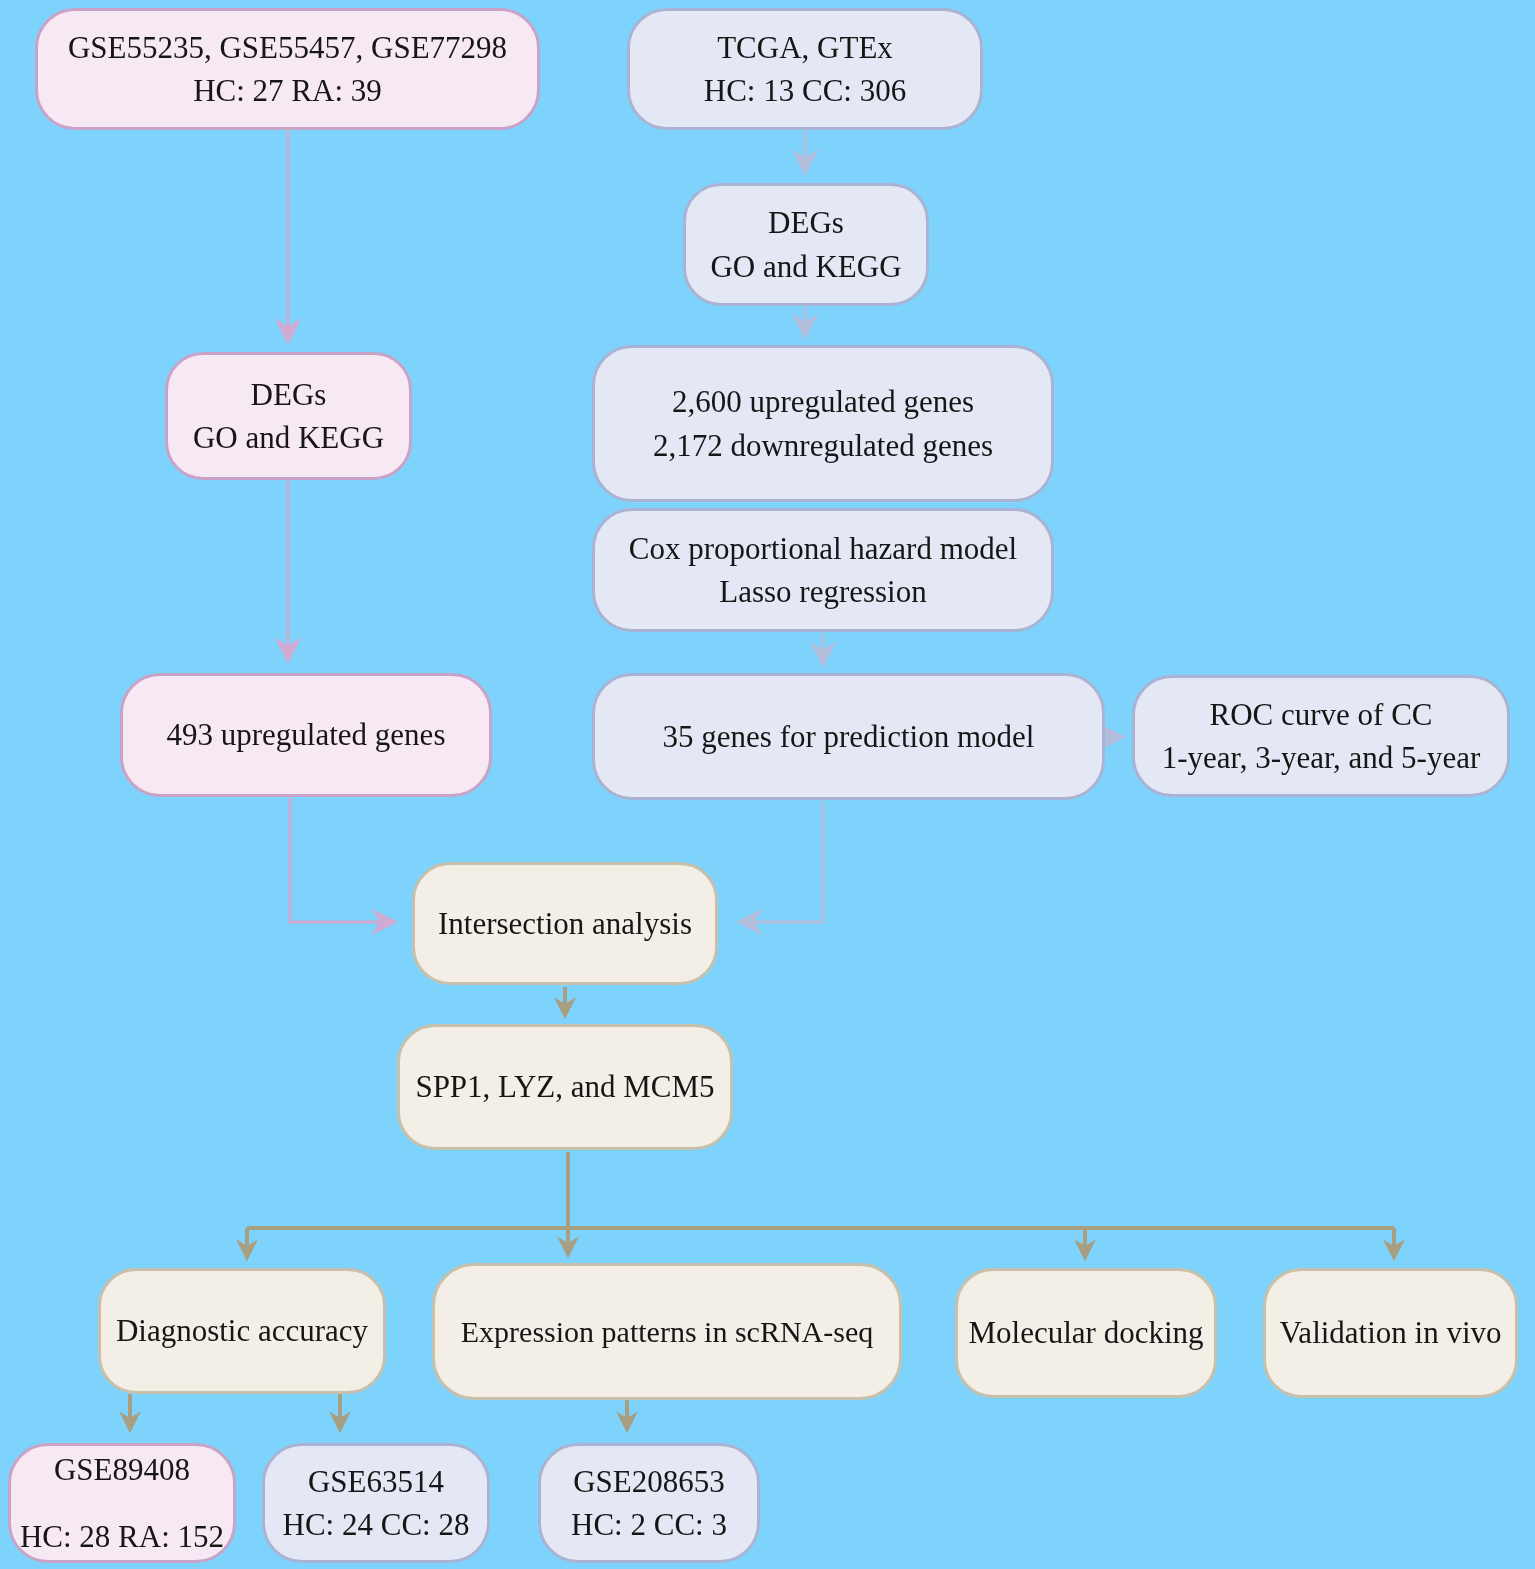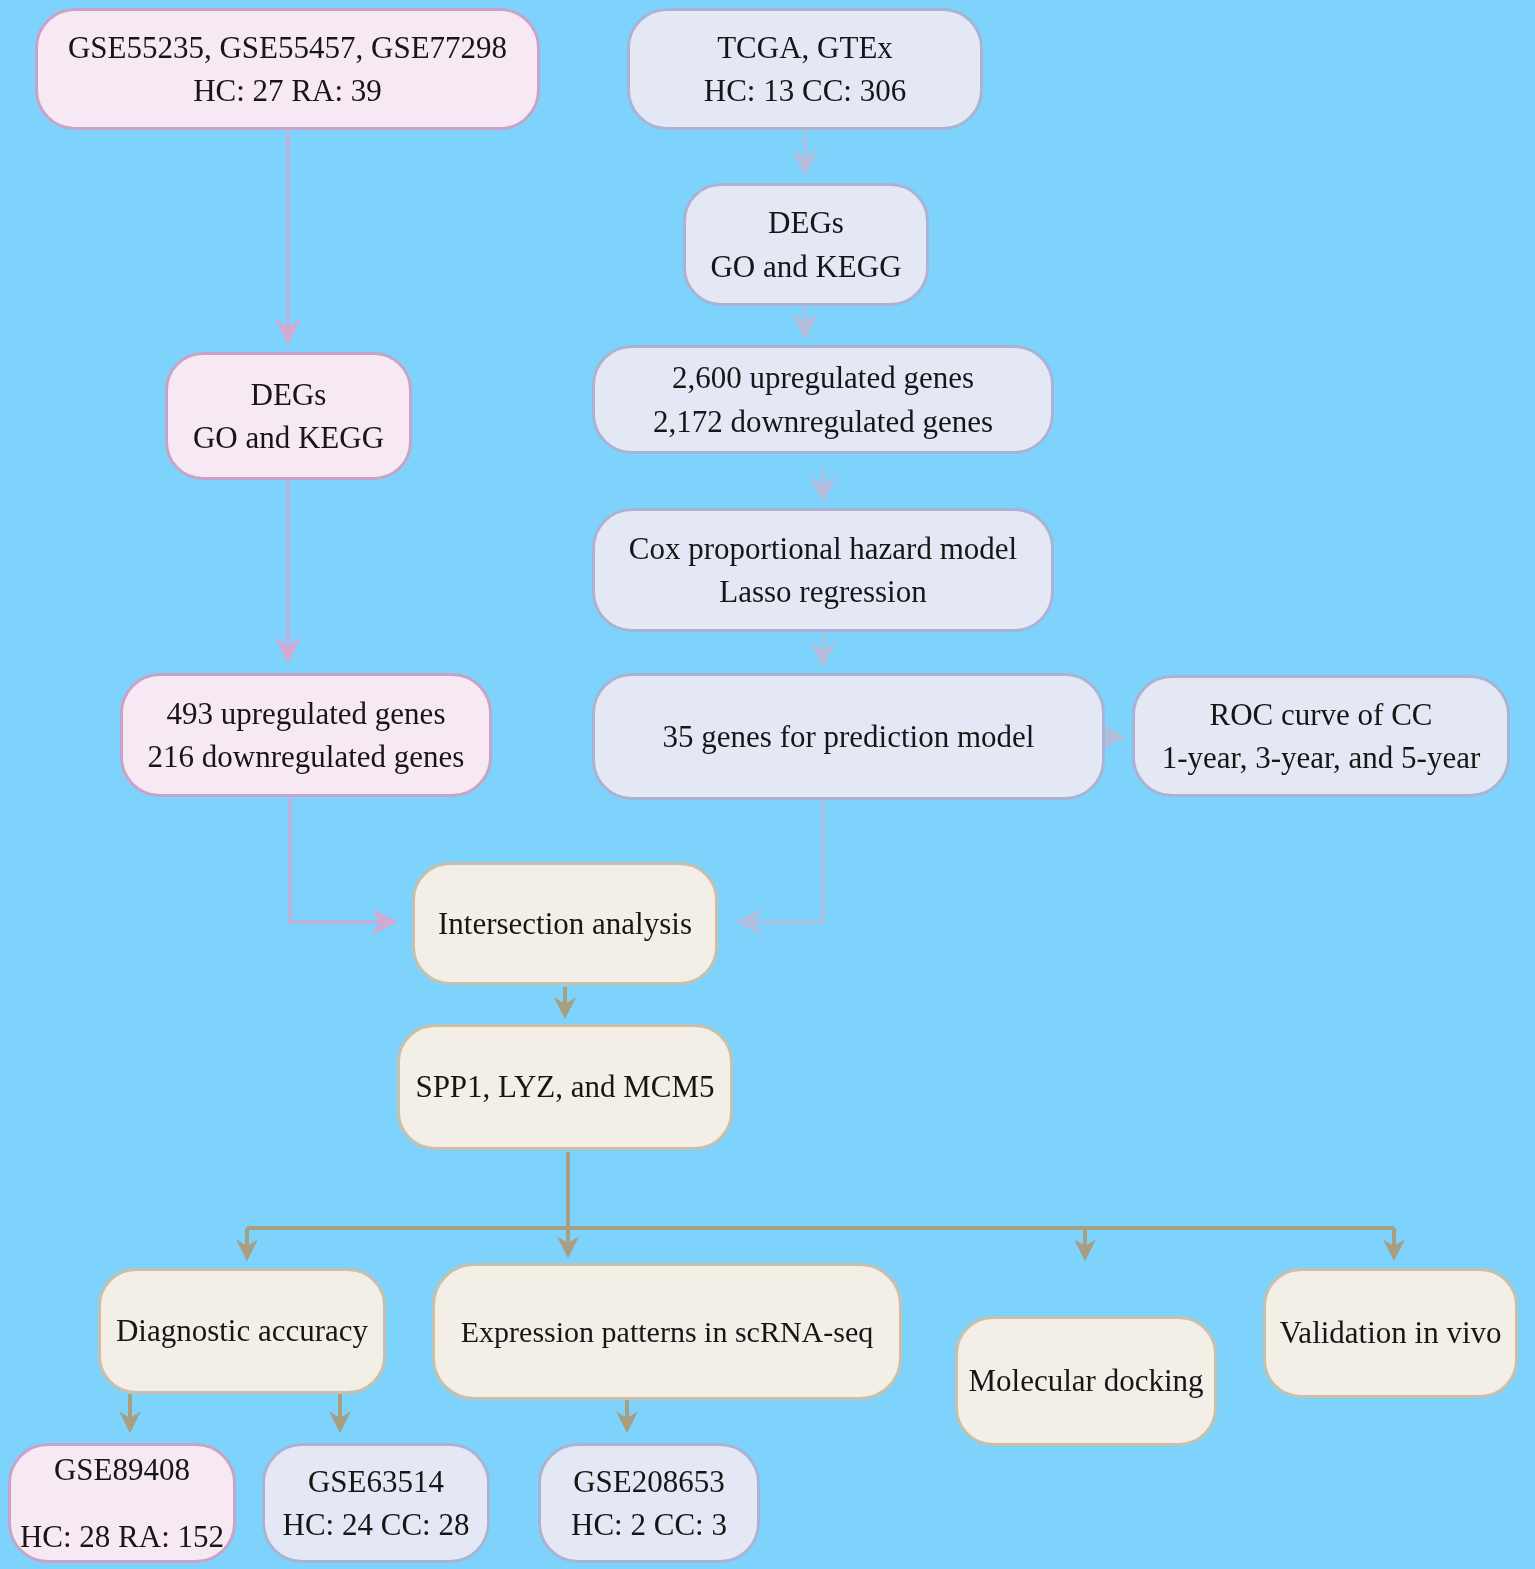--- a/index.html
+++ b/index.html
@@ -80,33 +80,32 @@
   <div class="node blue" style="left:683px;top:183px;width:246px;height:123px;border-radius:38px;">
     <div class="ln">DEGs</div>
     <div class="ln">GO and KEGG</div>
   </div>
 
   <div class="node pink" style="left:165px;top:352px;width:247px;height:128px;border-radius:38px;">
     <div class="ln">DEGs</div>
     <div class="ln">GO and KEGG</div>
   </div>
 
-  <div class="node blue" style="left:592px;top:345px;width:462px;height:109px;">
+  <div class="node blue" style="left:592px;top:345px;width:462px;height:157px;">
     <div class="ln">2,600 upregulated genes</div>
     <div class="ln">2,172 downregulated genes</div>
   </div>
 
   <div class="node blue" style="left:592px;top:508px;width:462px;height:124px;">
     <div class="ln">Cox proportional hazard model</div>
     <div class="ln">Lasso regression</div>
   </div>
 
   <div class="node pink" style="left:120px;top:673px;width:372px;height:124px;">
     <div class="ln">493 upregulated genes</div>
-    <div class="ln">216 downregulated genes</div>
   </div>
 
   <div class="node blue" style="left:592px;top:673px;width:513px;height:127px;">
     <div class="ln">35 genes for prediction model</div>
   </div>
 
   <div class="node blue" style="left:1132px;top:675px;width:378px;height:122px;">
     <div class="ln">ROC curve of CC</div>
     <div class="ln">1-year, 3-year, and 5-year</div>
   </div>
@@ -120,21 +119,21 @@
   </div>
 
   <div class="node beige" style="left:98px;top:1268px;width:288px;height:126px;border-radius:38px;">
     <div class="ln">Diagnostic accuracy</div>
   </div>
 
   <div class="node beige" style="left:432px;top:1263px;width:470px;height:137px;border-radius:42px;font-size:30px;">
     <div class="ln">Expression patterns in scRNA-seq</div>
   </div>
 
-  <div class="node beige" style="left:955px;top:1268px;width:262px;height:130px;border-radius:38px;margin-top:48px;">
+  <div class="node beige" style="left:955px;top:1268px;width:262px;height:130px;border-radius:38px;">
     <div class="ln">Molecular docking</div>
   </div>
 
   <div class="node beige" style="left:1263px;top:1268px;width:255px;height:130px;border-radius:38px;">
     <div class="ln">Validation in vivo</div>
   </div>
 
   <div class="node pink" style="left:8px;top:1443px;width:228px;height:120px;gap:24px;">
     <div class="ln">GSE89408</div>
     <div class="ln">HC: 28 RA: 152</div>

